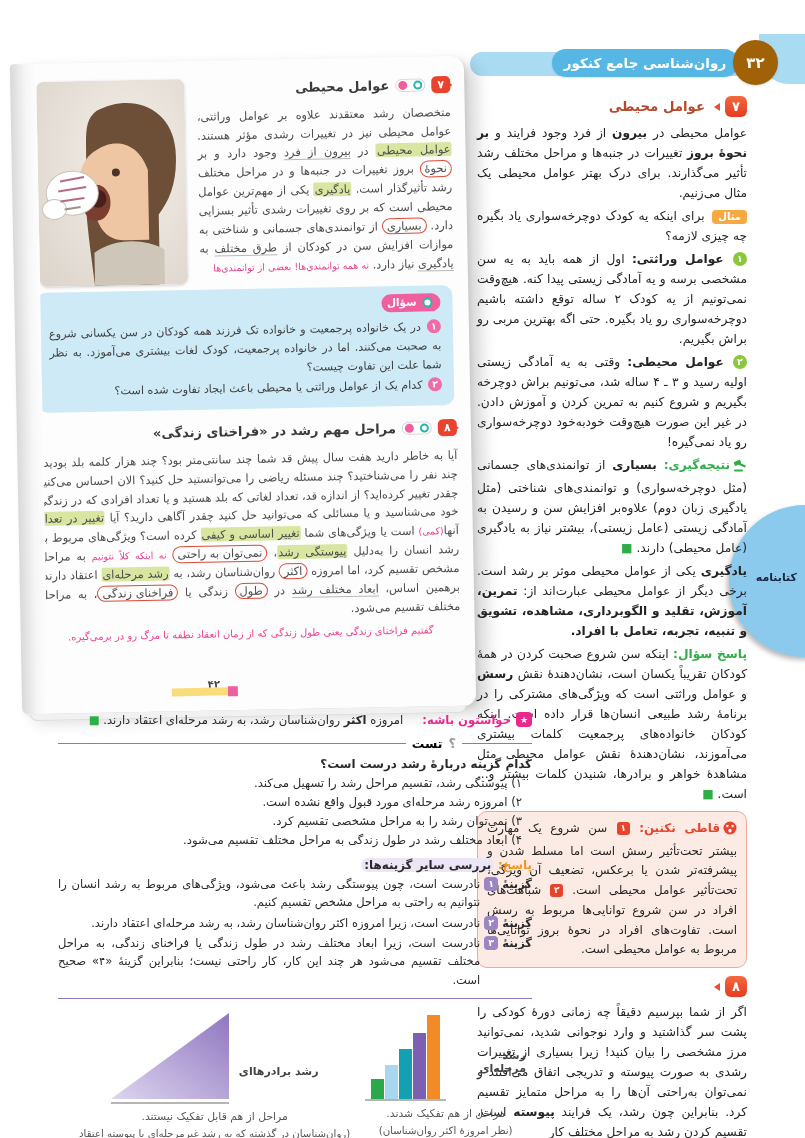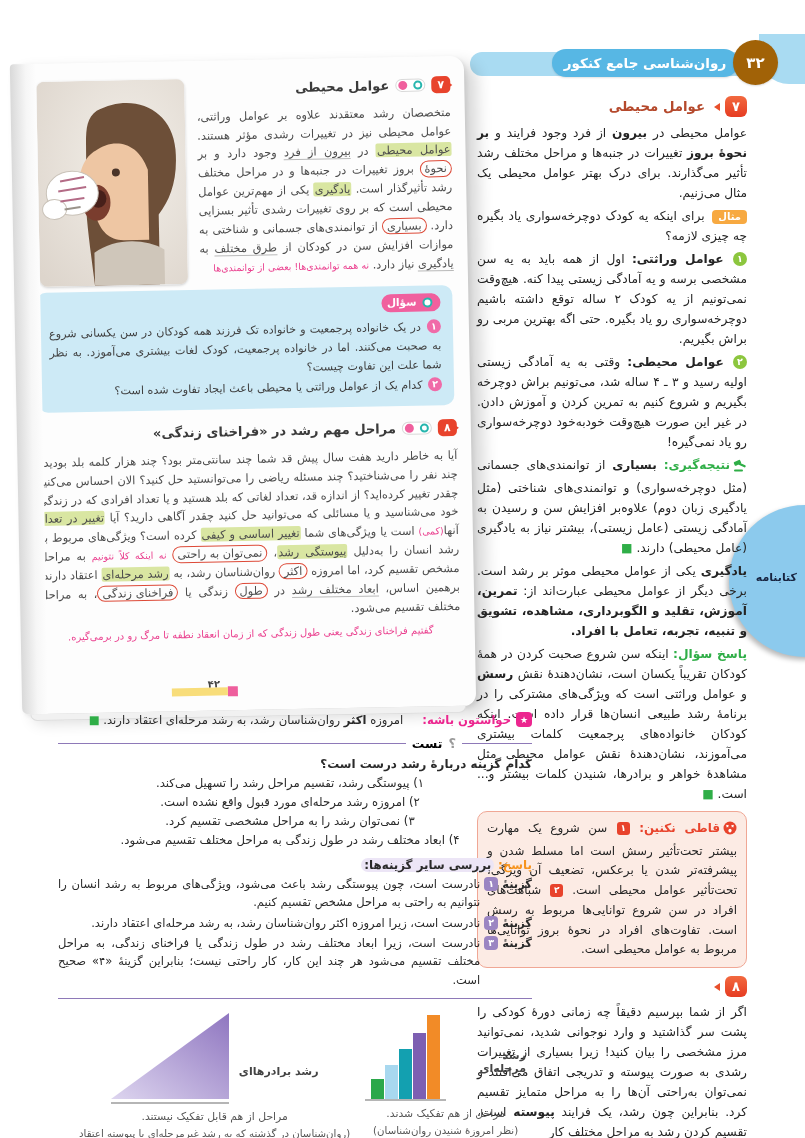--- a/index.html
+++ b/index.html
@@ -101,21 +101,21 @@
   .star-badge { width:16px; height:15px; border-radius:4px; background:#ec268f; color:#fff;
     display:flex; align-items:center; justify-content:center; font-size:9px; flex:0 0 auto; }
   .reminder .lbl { color:#ec268f; font-weight:bold;margin-left:14px; }
   .test-head { display:flex; align-items:center; gap:6px; margin:9px 0 6px; }
   .test-head .ln { border-top:1.2px solid #8e79b8; }
   .test-head .ln.short { width:70px; }
   .test-head .ln.long { flex:1; }
   .test-head .q-ic { color:#9a9a9a; font-weight:bold; font-size:13px; }
   .test-head .t-lbl { color:#000000; font-weight:bold; font-size:12.5px; }
   .quiz-q { font-weight:bold; font-size:11.9px; margin-bottom:3px; }
-  .opt { font-size:11.7px; line-height:1.62; padding-right:10px;text-align:center; }
+  .opt { font-size:11.7px; line-height:1.62; padding-right:10px; }
   .ans-head { margin:8px 0 3px; font-size:11.9px; }
   .ans-head .pa { color:#f7941d; font-weight:bold; }
   .ans-head .br { font-weight:bold; background:#ece5f6; border-radius:7px; padding:0 3px; }
   .ans { display:flex; gap:4px; font-size:11.5px; line-height:1.6; margin-bottom:2px; text-align:justify; }
   .ans .pre { font-weight:bold; flex:0 0 auto; }
   .ans .nb { flex:0 0 auto; width:14px; height:14px; border-radius:4px; background:#9b85c2; color:#fff;
     font-size:9.5px; font-weight:bold; display:flex; align-items:center; justify-content:center; margin-top:2px; }
   .ans p { flex:1; }
   .purple-hr { border:none; border-top:1.2px solid #8e79b8; margin:9px 0 14px; }
 
@@ -290,21 +290,21 @@
         <div class="bars">
             <div style="height: 20px; background: rgb(43, 168, 74);"></div>
             <div style="height: 34px; background: rgb(168, 216, 239);"></div>
             <div style="height: 50px; background: rgb(19, 160, 176);"></div>
             <div style="height: 66px; background: rgb(125, 95, 178);"></div>
             <div style="height: 84px; background: rgb(242, 139, 39);"></div>
           </div>
       </div>
       <div class="dg-cap">
         <div>مراحل از هم تفکیک شدند.</div>
-        <div class="c2">(نظر امروزهٔ شنیدن روان‌شناسان)</div>
+        <div class="c2">(نظر امروزهٔ اکثر روان‌شناسان)</div>
       </div>
     </div>
 
     <div class="dg">
       <div class="dg-row">
         <span class="dg-label">رشد برادرها‌ای</span>
         <div class="tri-wrap">
           <svg width="118" height="86" viewBox="0 0 118 86">
             <defs>
               <linearGradient id="tg" x1="0" y1="1" x2="1" y2="0">

